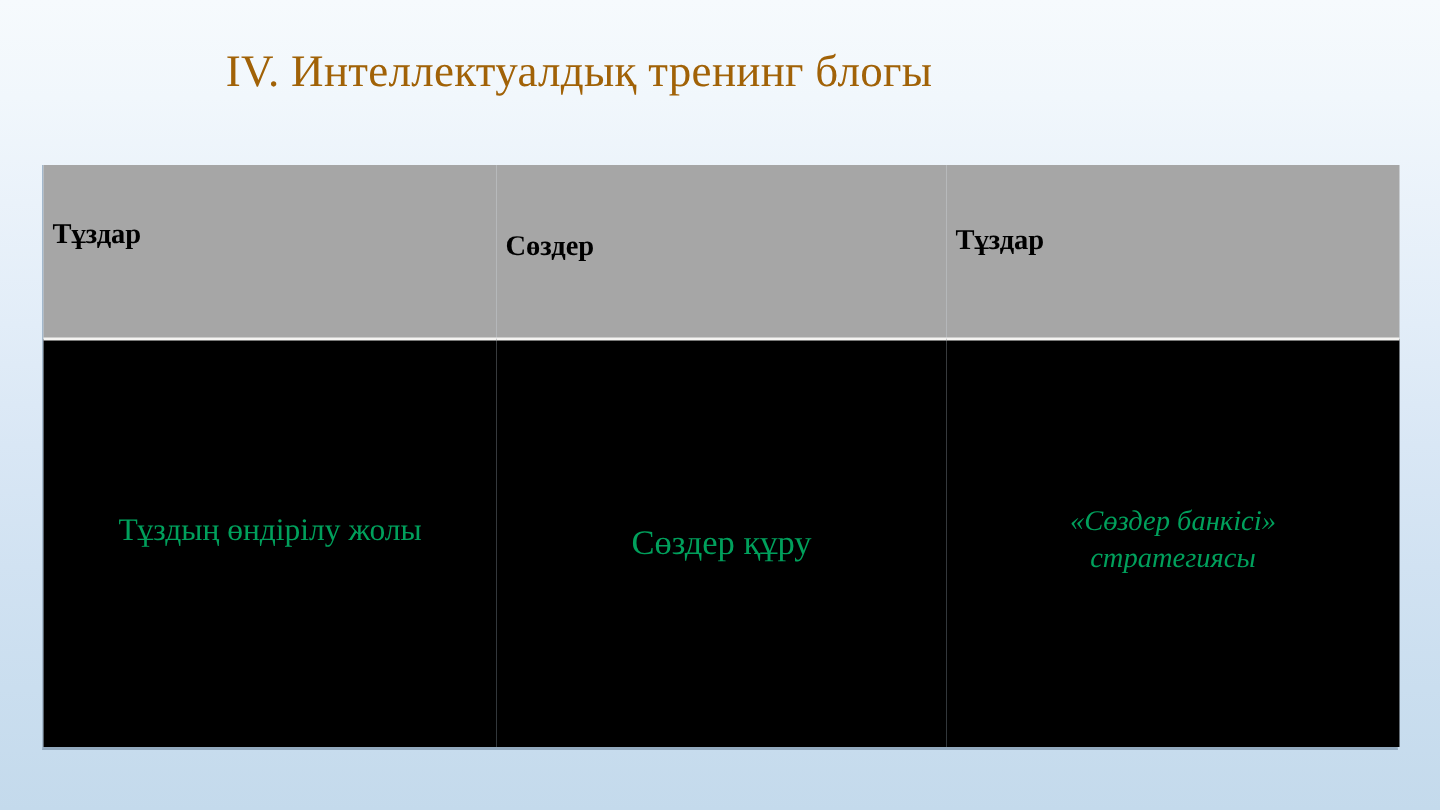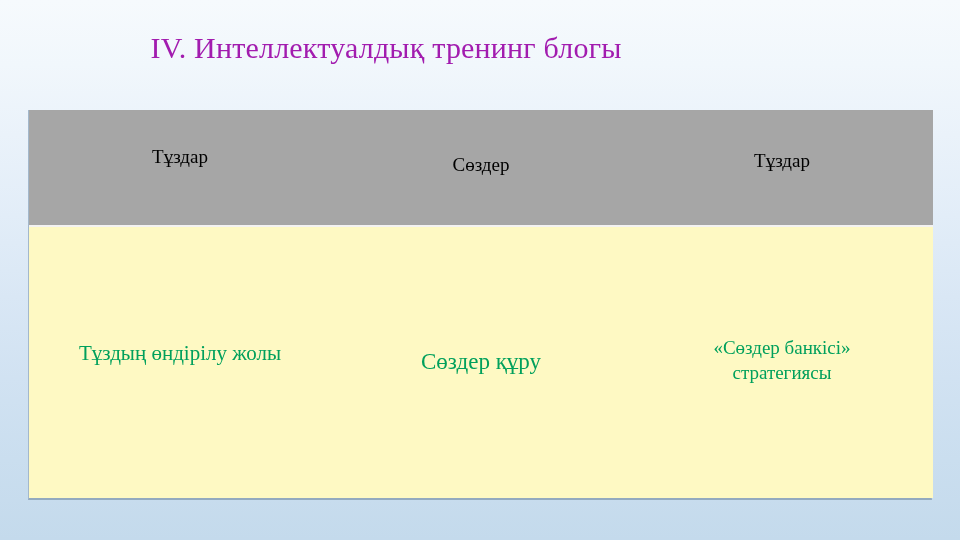--- a/index.html
+++ b/index.html
@@ -32,21 +32,21 @@
   
   .slide-title {
     position: absolute;
     left: 0;
     top: 30px;
     width: 772px;
     text-align: center;
     font-family: "Liberation Serif", serif;
     font-size: 30px;
     font-weight: 400;
-    color: #a21caf;
+    color: #a16207;
     letter-spacing: 0.2px;
     line-height: 1.2;
     white-space: nowrap;
   }
 
   
   .tbl-wrap {
     position: absolute;
     left: 28px;
     top: 110px;
@@ -71,45 +71,45 @@
   table.grid col.c3 { width: 302px; }
 
   
   thead tr {
     height: 116px;
   }
   thead th {
     background: #a6a6a6;
     border: 0;
     padding: 0 6px;
-    text-align: center;
+    text-align: left;
     vertical-align: middle;
     font-family: "Liberation Serif", serif;
-    font-weight: 400;
+    font-weight: 700;
     color: #000000;
   }
   thead th.h1 {
     font-size: 19px;
     padding-bottom: 22px;
   }
   thead th.h2 {
     font-size: 19px;
     padding-bottom: 6px;
   }
   thead th.h3 {
     font-size: 19px;
     padding-bottom: 14px;
   }
 
   
   tbody tr {
     height: 272px;
   }
   tbody td {
-    background: #fef9c3;
+    background: #000000;
     border: 0;
     border-top: 2px solid #f4f3f1;
     padding: 0 6px;
     text-align: center;
     vertical-align: middle;
     font-family: "Liberation Serif", serif;
     font-weight: 400;
     color: #00a05c;
     line-height: 1.28;
   }
@@ -119,21 +119,21 @@
   }
   tbody td.b2 {
     font-size: 23px;
     padding-bottom: 2px;
   }
   tbody td.b3 {
     font-size: 19px;
     padding-bottom: 4px;
   }
   tbody td.b3 .l1,
-  tbody td.b3 .l2 { display: block; }
+  tbody td.b3 .l2 { display: block; font-style: italic; }
 </style>
 </head>
 <body>
 
 <div class="slide">
 
   <div class="slide-title">IV. Интеллектуалдық тренинг блогы</div>
 
   <div class="tbl-wrap">
     <table class="grid">

